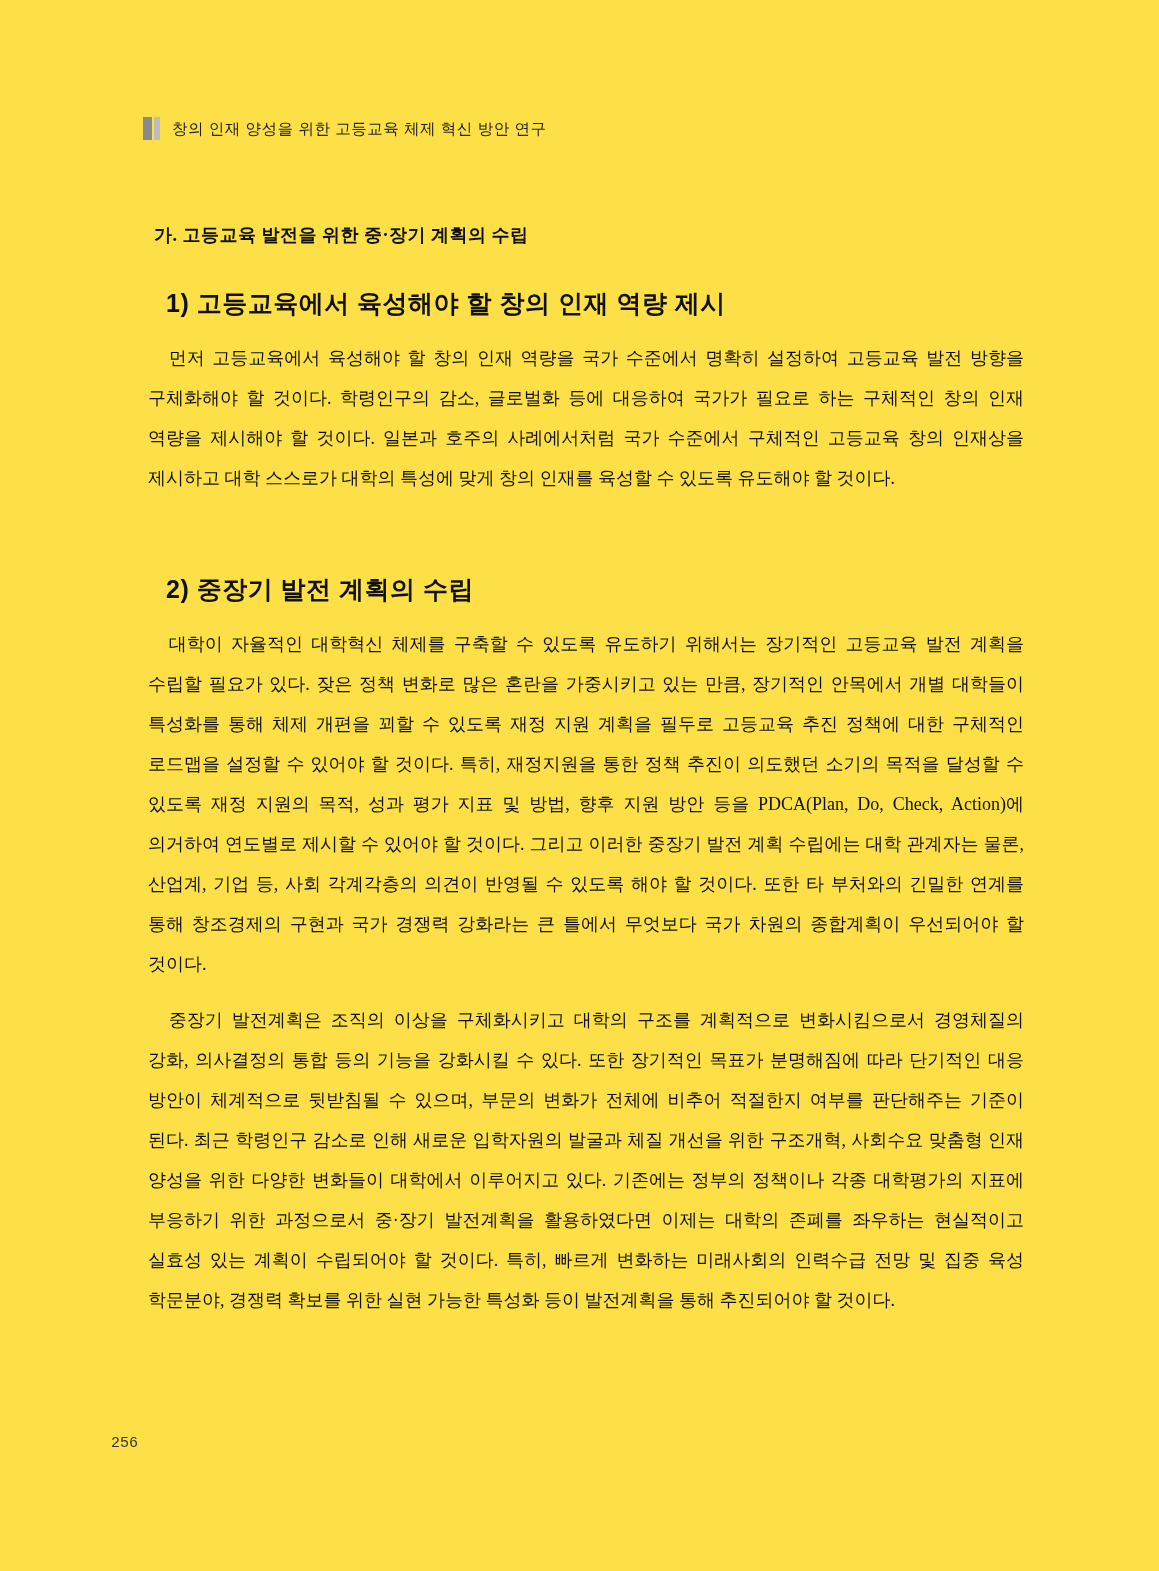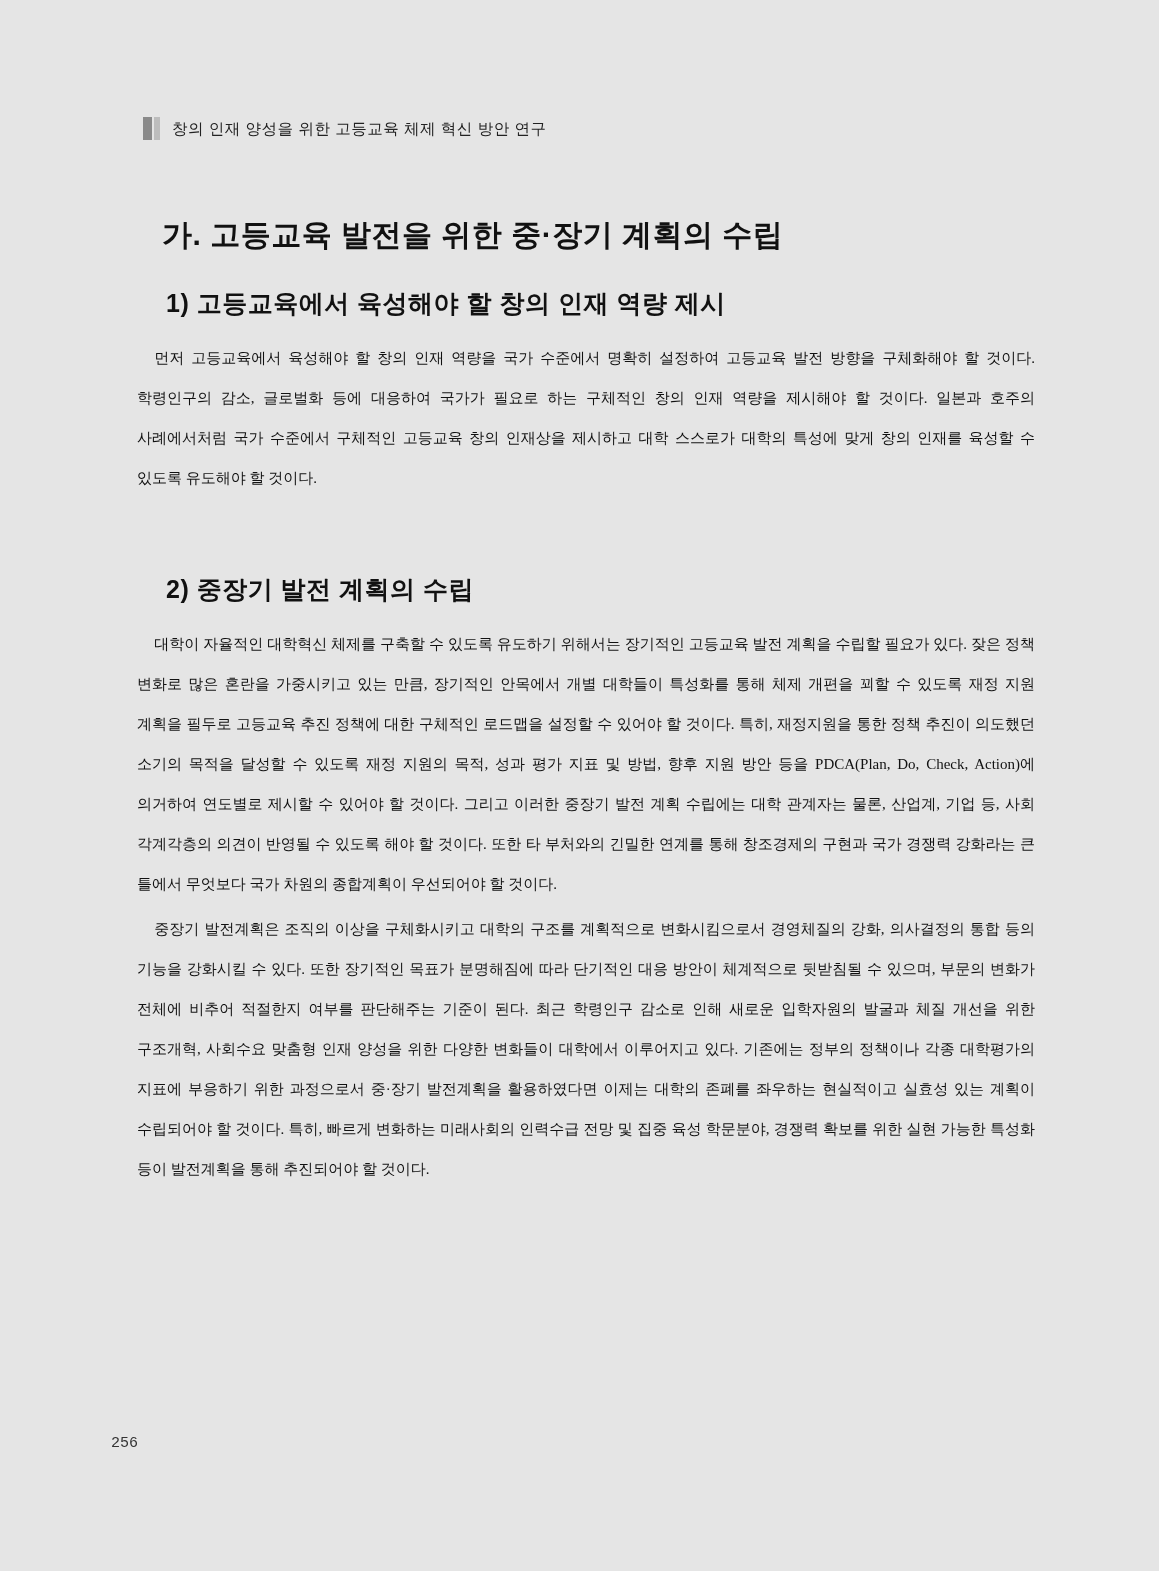--- a/index.html
+++ b/index.html
@@ -4,21 +4,21 @@
 <style>
   html, body {
     margin: 0;
     padding: 0;
     background: #ffffff;
   }
   .page {
     position: relative;
     width: 1159px;
     height: 1571px;
-    background: #e5e5e5;
+    background: #fde047;
     overflow: hidden;
     font-family: "Liberation Serif", "DejaVu Serif", serif;
     color: #111111;
   }
   
   .running-header {
     position: absolute;
     top: 117px;
     left: 143px;
     display: flex;
@@ -48,44 +48,44 @@
     padding-top: 2px;
   }
   
   .content {
     position: absolute;
     top: 212px;
     left: 132px;
     width: 908px;
   }
   .section-heading {
-    font-family: Liberation Sans, sans-serif;
-    font-size: 30px;
+    font-family: Liberation Serif, serif;
+    font-size: 18px;
     font-weight: bold;
     color: #111111;
     letter-spacing: 0.5px;
-    margin: 6px 0 36px 30px;
+    margin: 6px 0 36px 22px;
     line-height: 34px;
   }
   .subsection-heading {
     font-family: "Liberation Sans", "DejaVu Sans", sans-serif;
     font-size: 25px;
     font-weight: bold;
     color: #111111;
     letter-spacing: 0.5px;
     margin: 0 0 20px 34px;
     line-height: 30px;
   }
   .subsection-heading.second {
     margin-top: 76px;
   }
   .body-para {
-    font-size: 15px;
+    font-size: 18px;
     line-height: 40px;
-    margin: 5px;
+    margin: 16px;
     text-align: justify;
     text-indent: 1.15em;
     word-break: keep-all;
     color: #111111;
   }
   
   .page-number {
     position: absolute;
     top: 1435px;
     left: 111px;

